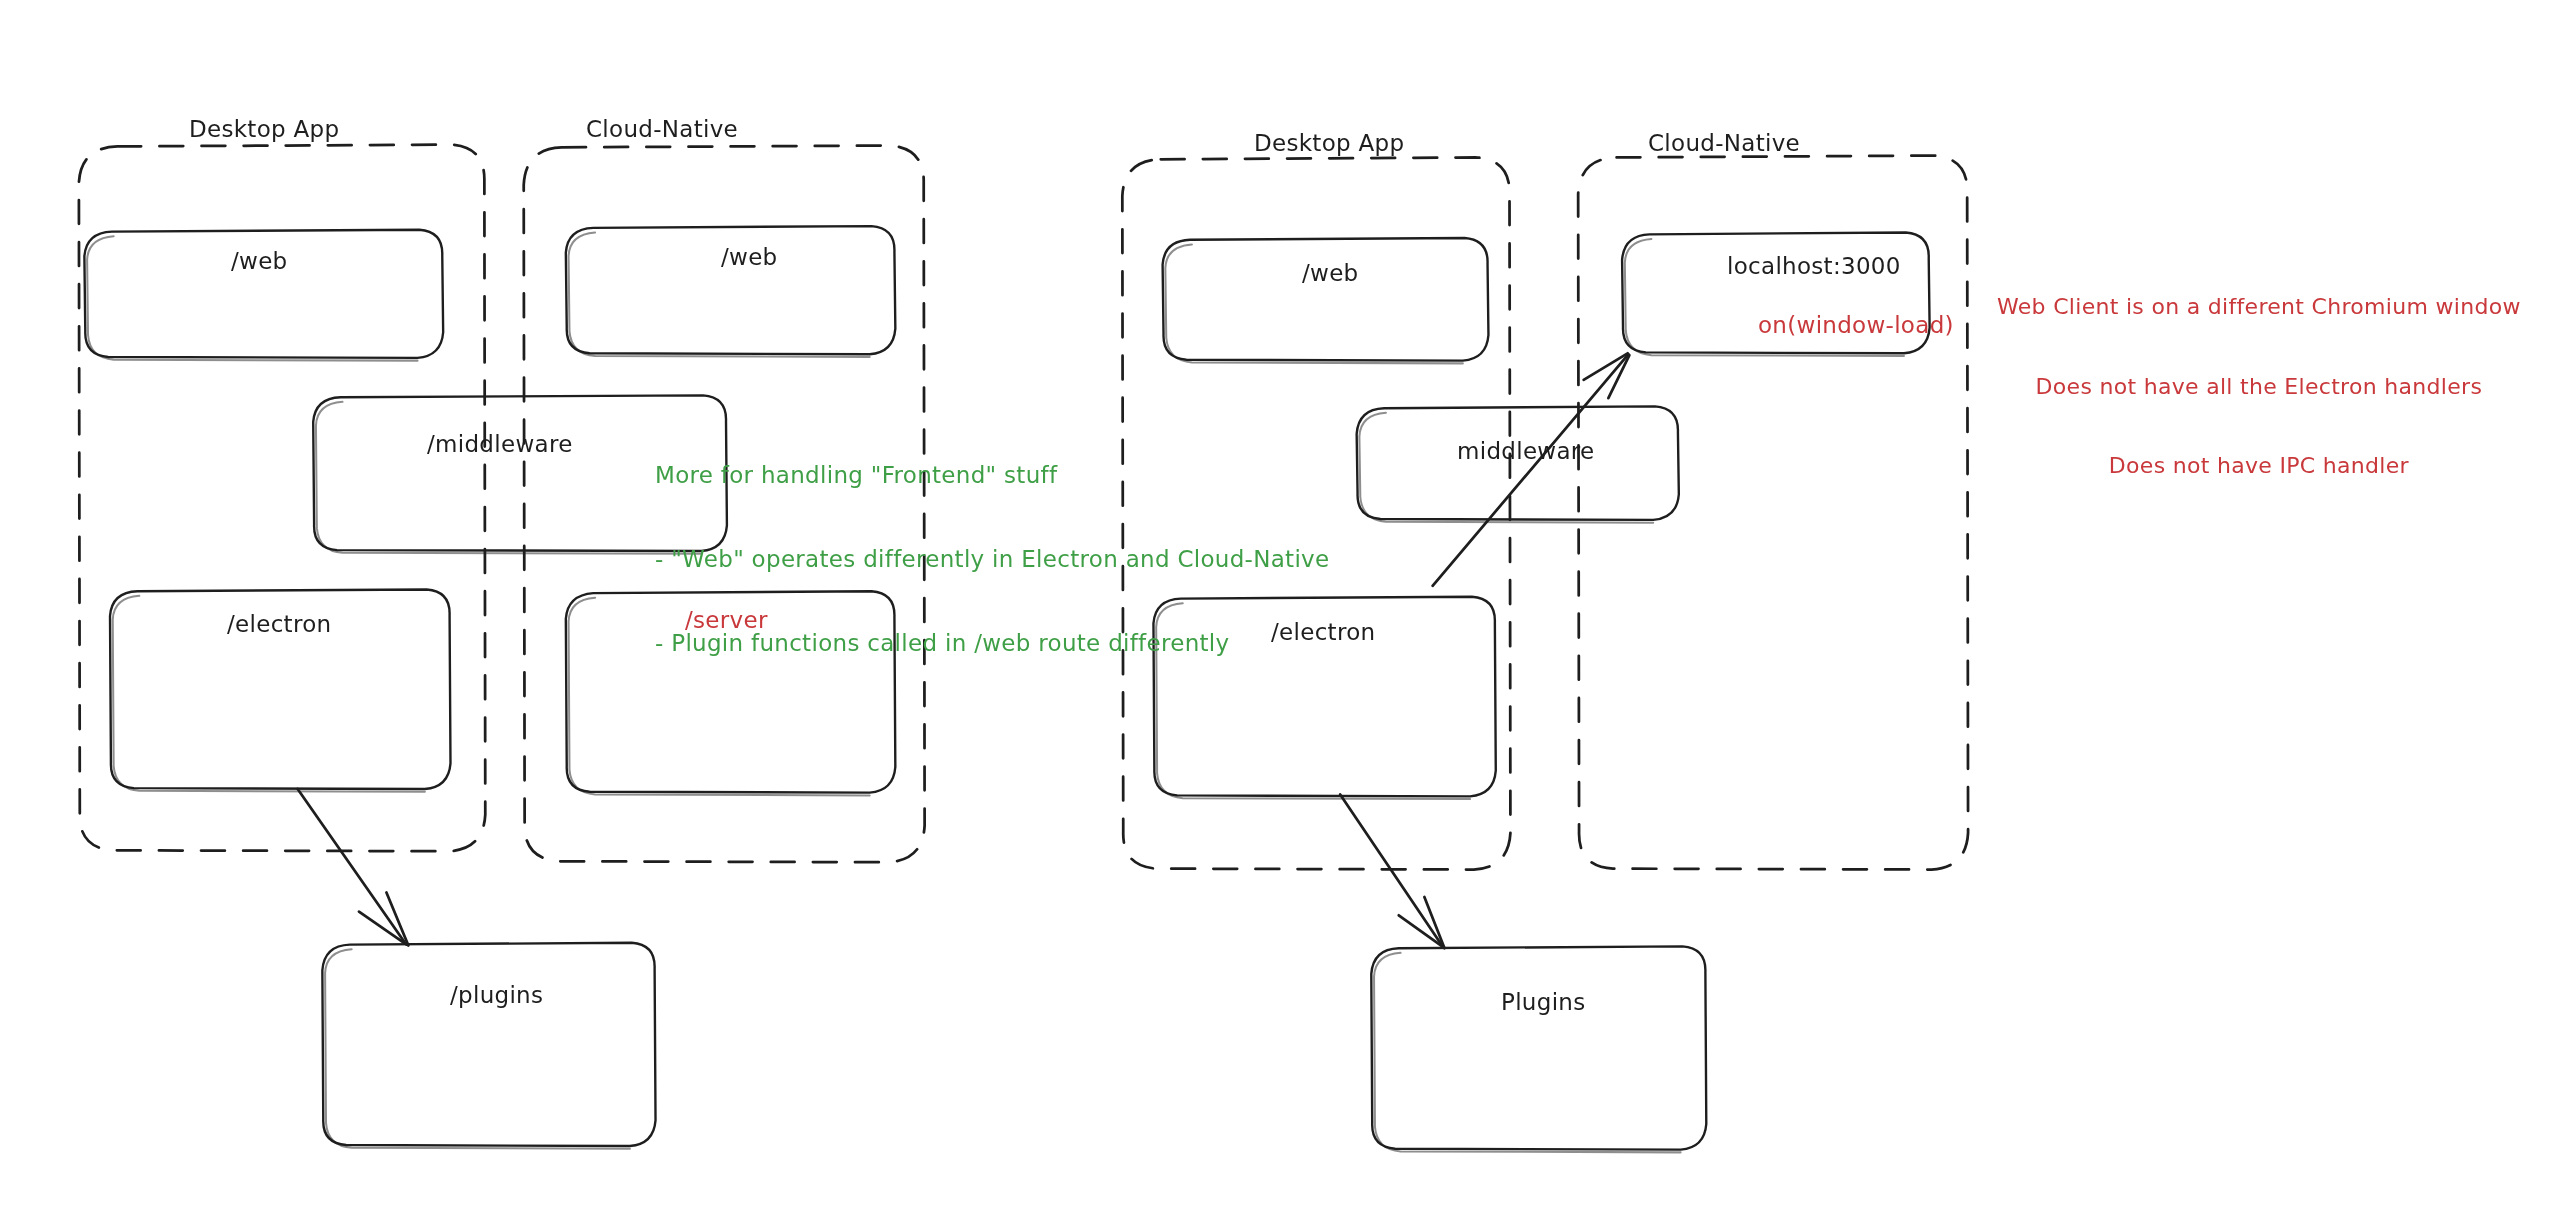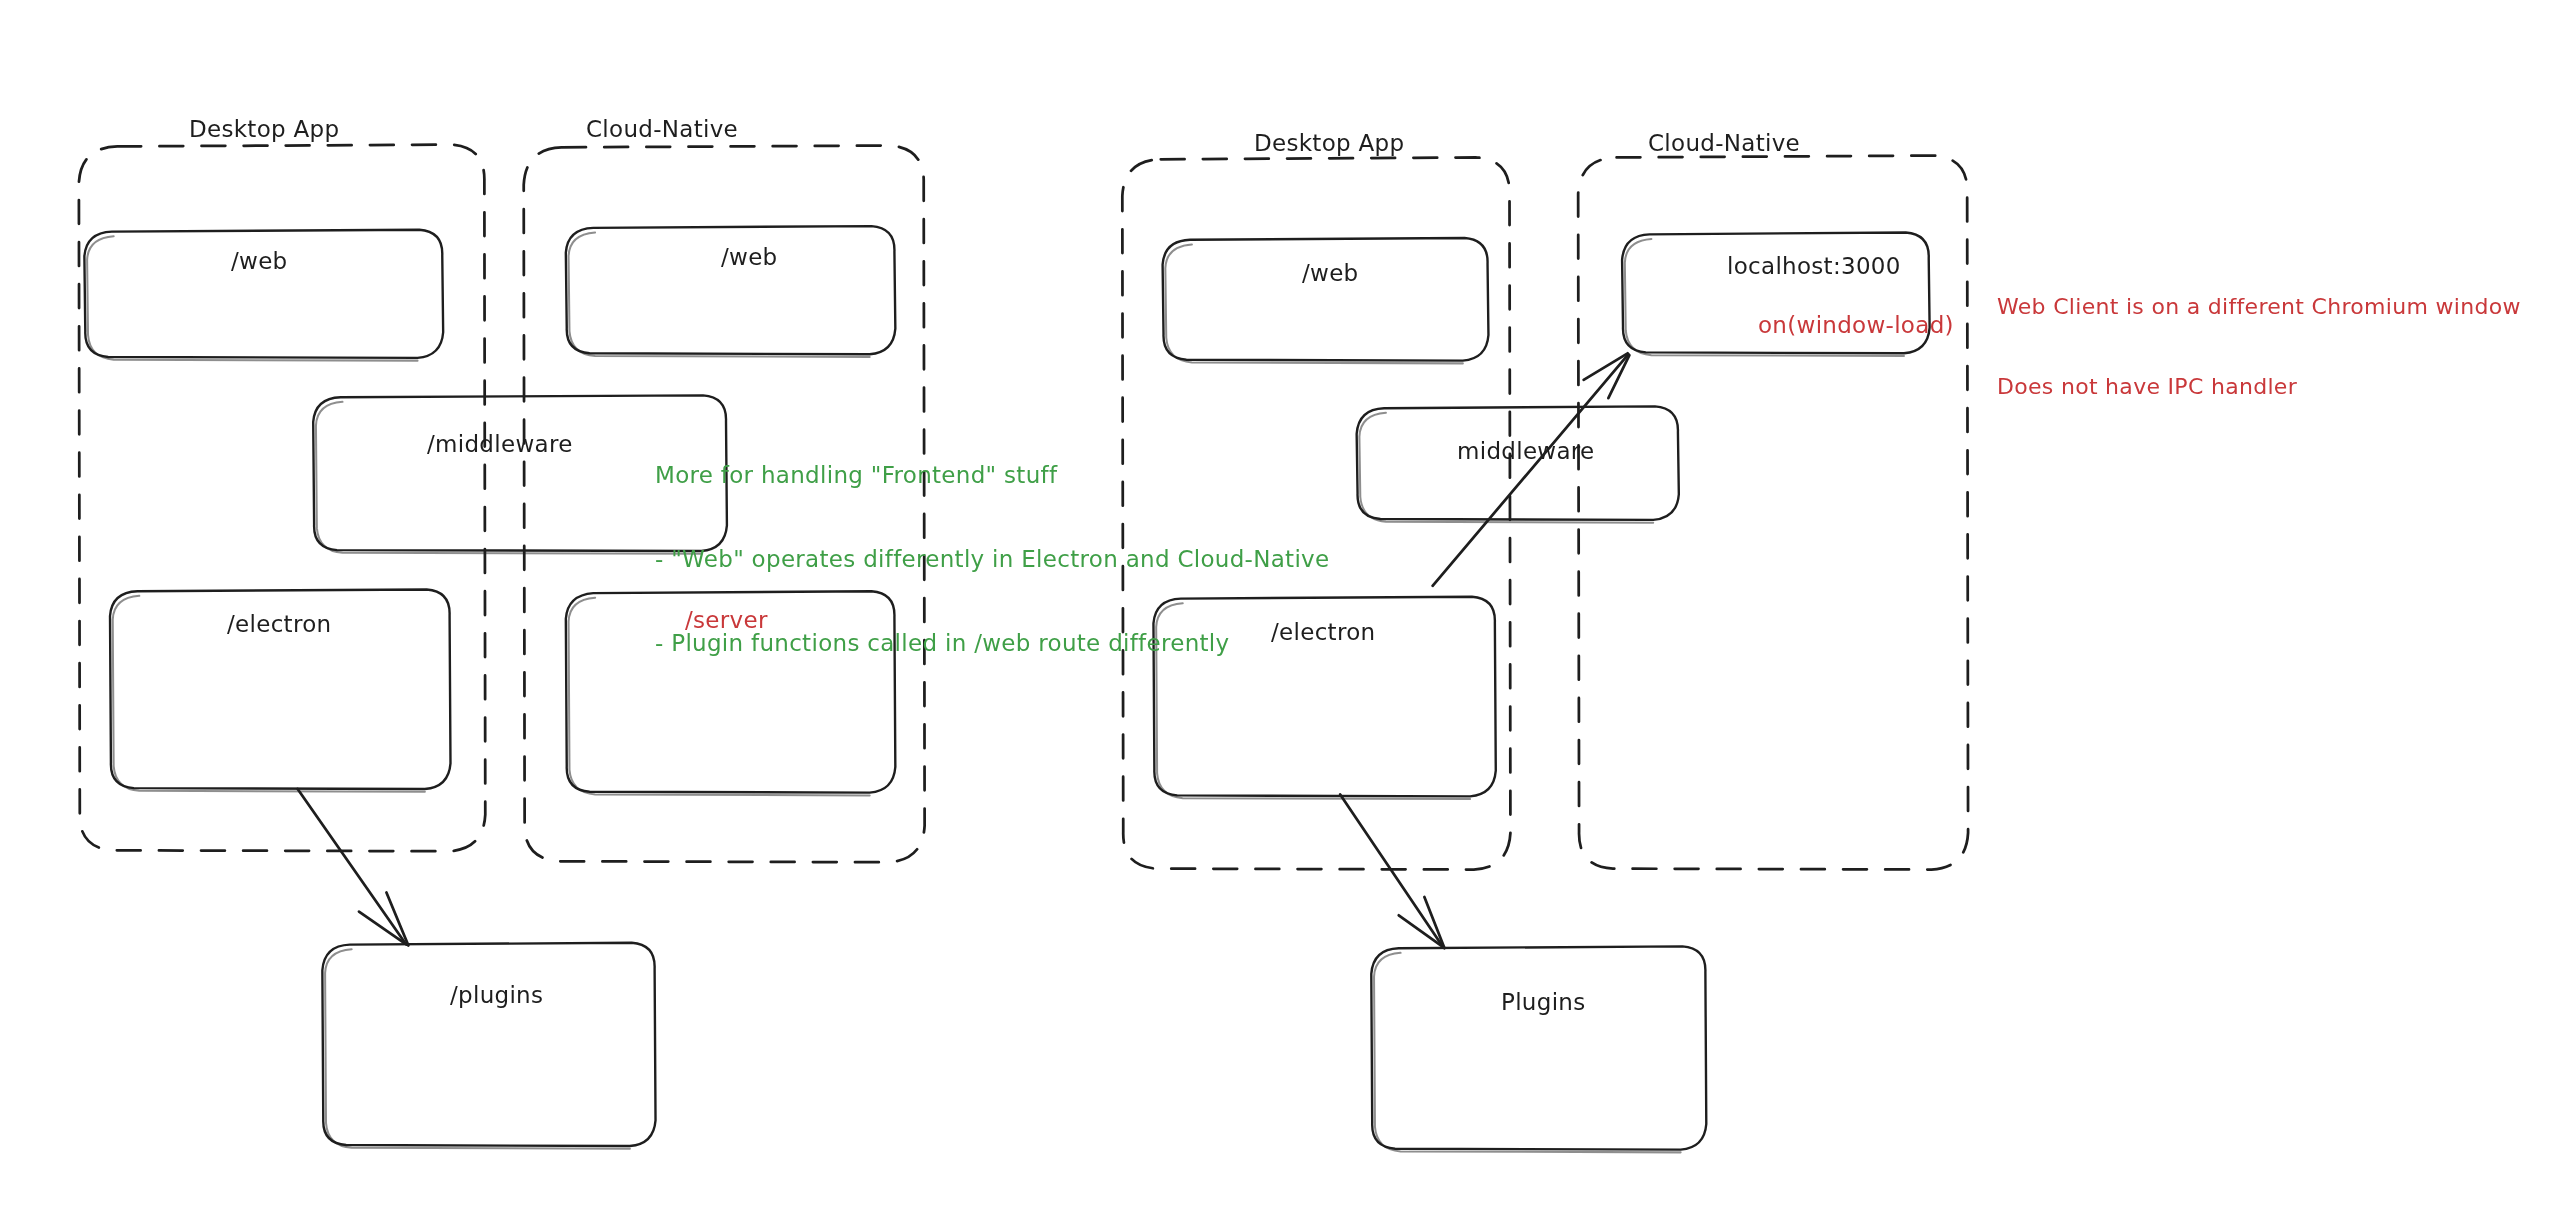--- a/index.html
+++ b/index.html
@@ -11,21 +11,21 @@
   .solid{stroke-width:2.6;}
   .solid2{stroke-width:2.2;}
   .dashed{stroke-width:3;stroke-dasharray:26 20;}
   .arrow{stroke-width:3;}
   .lbl{position:absolute;white-space:pre;font-family:"DejaVu Sans",sans-serif;
        color:#1e1e1e;letter-spacing:0.3px;}
   .grp-title{font-size:23px;}
   .node-txt{font-size:23px;}
   .red{color:#c9383a;}
   .green{color:#3f9f47;font-size:23px;line-height:28px;}
-  .note-red{font-size:22px;line-height:26.5px;color:#c9383a;}
+  .note-red{font-size:22px;line-height:26.5px;color:#c9383a;text-align:center;}
 </style>
 </head>
 <body>
 
 <div id="canvas">
 
   <svg id="sketch" viewBox="0 0 2814 1346">
 
     <path class="ink dashed" d="M128,160 L492,158 Q530,160 529,198 L530,890 Q528,928 490,930 L124,929 Q86,927 87,889 L86,200 Q88,161 128,160 Z"></path>
 
@@ -130,17 +130,18 @@
   <div class="lbl node-txt" style="left:1501px;top:989px;">Plugins</div>
 
   <div class="lbl green" style="left:655px;top:405px;">
     <div>More for handling "Frontend" stuff</div>
     <div>- "Web" operates differently in Electron and Cloud-Native</div>
     <div>- Plugin functions called in /web route differently</div>
   </div>
 
   <div class="lbl note-red" style="left:1997px;top:241px;">
     <div>Web Client is on a different Chromium window</div>
+    <div>Does not have all the Electron handlers</div>
     <div>Does not have IPC handler</div>
   </div>
 
 </div>
 
 
 </body></html>

